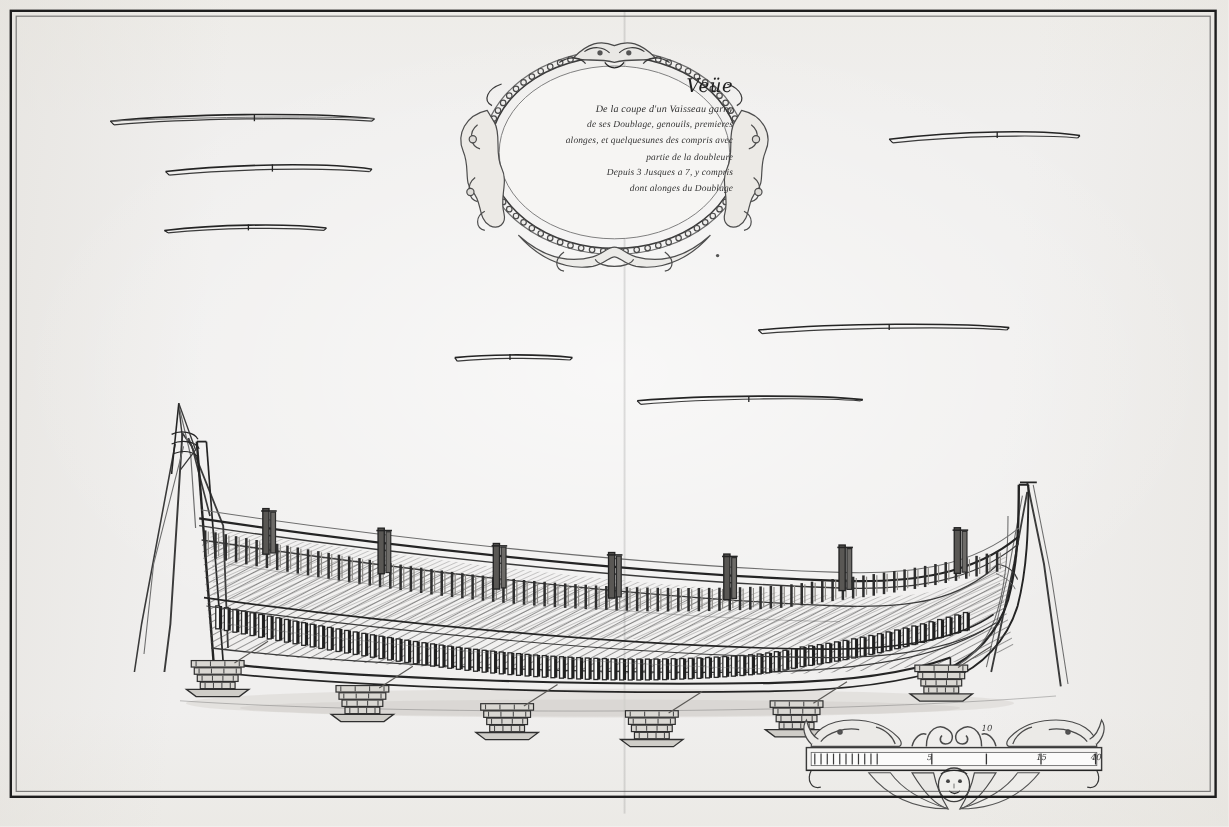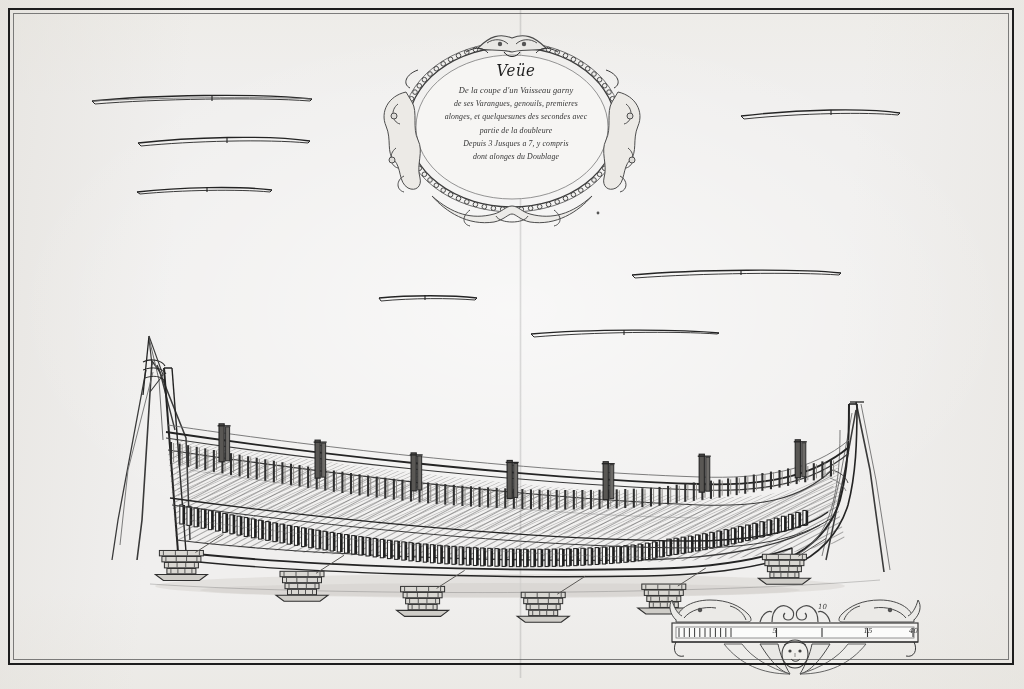--- a/index.html
+++ b/index.html
@@ -23,21 +23,21 @@
   #border-outer{position:absolute;left:8px;top:8px;width:1006px;height:657px;
         border:2px solid #1d1d1d;box-sizing:border-box;}
   #border-inner{position:absolute;left:13px;top:13px;width:996px;height:647px;
         border:1px solid #555;box-sizing:border-box;opacity:.75;}
   svg{position:absolute;left:0;top:0;width:1024px;height:689px;overflow:visible;}
   .ink{fill:none;stroke:#3a3a3a;}
   .ink-d{fill:none;stroke:#242424;}
   .ink-l{fill:none;stroke:#6e6e6e;}
   
   #cartouche-text{position:absolute;left:421px;top:62px;width:190px;
-      text-align:center;color:#2a2a2a;pointer-events:none;}
+      text-align:right;color:#2a2a2a;pointer-events:none;}
   #cart-title{font-family:"DejaVu Serif", serif;font-style:italic;
       font-size:15px;letter-spacing:.5px;margin-bottom:4px;color:#1f1f1f;
       transform:scaleY(1.05);}
   .cart-line{font-family:Liberation Serif, serif;font-style:italic;
       font-size:8.4px;line-height:13.2px;color:#333;letter-spacing:.15px;
       white-space:nowrap;}
   .cart-line.sm{font-size:7.8px;}
   
   .scale-num{position:absolute;font-family:"DejaVu Serif",serif;font-style:italic;
       font-size:7px;color:#3c3c3c;}
@@ -905,22 +905,22 @@
       <path d="M672,642 L918,642" class="ink-d" stroke-width="1.1"></path>
     </g>
   </svg>
 
   <div id="border-outer"></div>
   <div id="border-inner"></div>
 
   <div id="cartouche-text">
     <div id="cart-title">Veüe</div>
     <div class="cart-line">De la coupe d'un Vaisseau garny</div>
-    <div class="cart-line sm">de ses Varangues, genouils, premieres</div>
-    <div class="cart-line sm">alonges, et quelquesunes des secondes avec</div>
+    <div class="cart-line sm">de ses Doublage, genouils, premieres</div>
+    <div class="cart-line sm">alonges, et quelquesunes des compris avec</div>
     <div class="cart-line sm">partie de la doubleure</div>
     <div class="cart-line sm">Depuis 3 Jusques a 7, y compris</div>
     <div class="cart-line sm">dont alonges du Doublage</div>
   </div>
 
   <div id="scale-labels">
       <div class="scale-num" style="left: 772.5px; top: 627px;">5</div>
       <div class="scale-num" style="left: 818px; top: 603px;">10</div>
       <div class="scale-num" style="left: 863.5px; top: 627px; text-align: right;">15</div>
       <div class="scale-num" style="left: 909px; top: 627px;">40</div>

